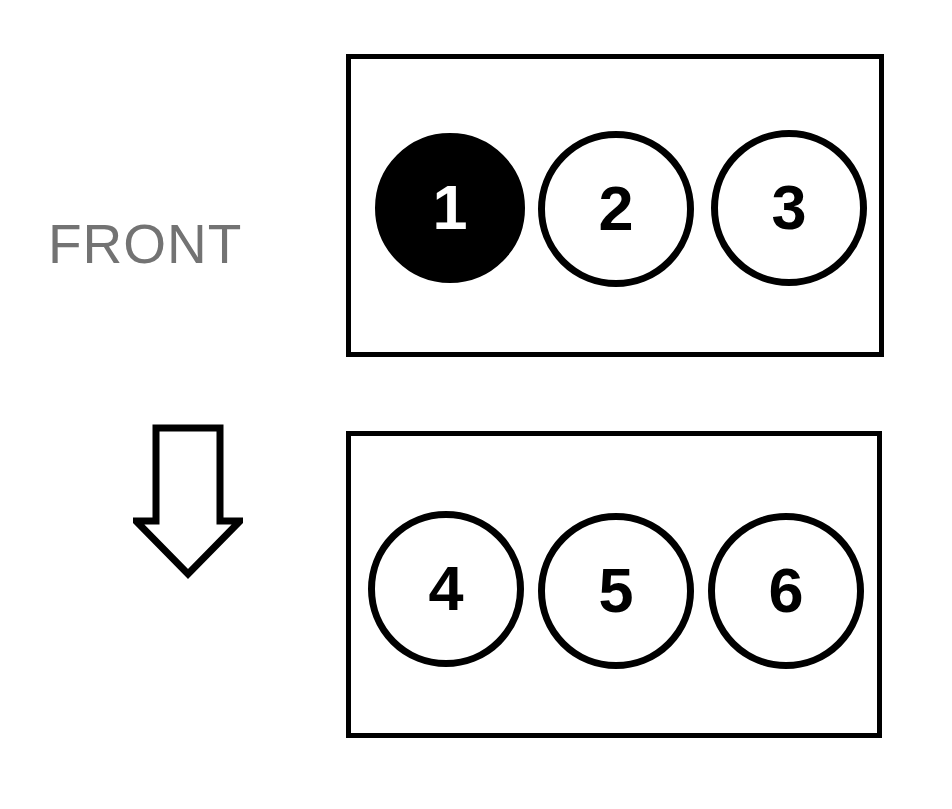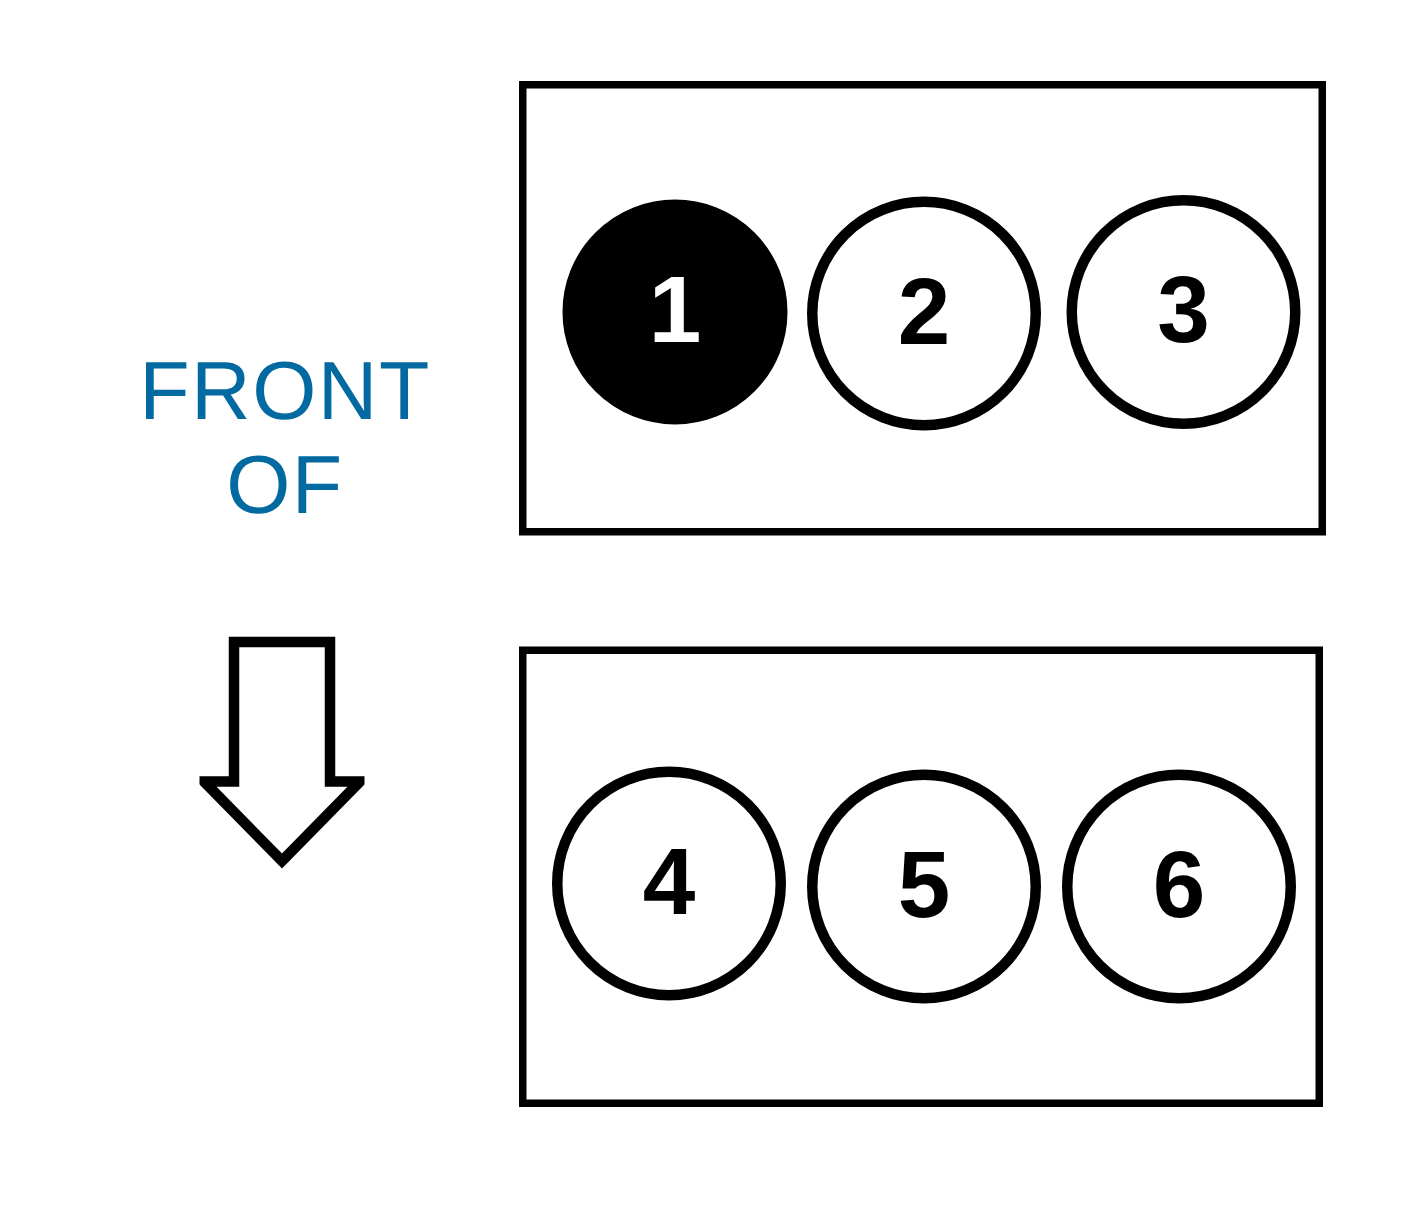--- a/index.html
+++ b/index.html
@@ -12,28 +12,28 @@
     width: 952px;
     height: 809px;
     background: #ffffff;
     font-family: "Liberation Sans", "DejaVu Sans", sans-serif;
     color: #000000;
     overflow: hidden;
   }
   .front-label {
     position: absolute;
     left: 48px;
-    top: 229px;
+    top: 213px;
     width: 284px;
-    text-align: center;
+    text-align: left;
     font-size: 55px;
     line-height: 63px;
     font-weight: 400;
     letter-spacing: 1px;
-    color: #0369a1;
+    color: #737373;
     white-space: nowrap;
   }
   .arrow-icon {
     position: absolute;
     left: 133px;
     top: 424px;
     width: 110px;
     height: 156px;
   }
   .bank {
@@ -87,21 +87,20 @@
     transform: translateY(-1px);
   }
 </style>
 </head>
 <body>
 
 <div class="canvas">
 
   <div class="front-label">
     <div>FRONT</div>
-    <div>OF</div>
   </div>
 
   <svg class="arrow-icon" viewBox="0 0 110 156" xmlns="http://www.w3.org/2000/svg">
     <polygon points="23,4 87,4 87,97 107,97 55,150 3,97 23,97" fill="#ffffff" stroke="#000000" stroke-width="7" stroke-linejoin="miter"></polygon>
   </svg>
 
   <div class="bank bank-top">
     <div class="cyl filled cyl-pos-0">
       <span class="cyl-label">1</span>
     </div>

